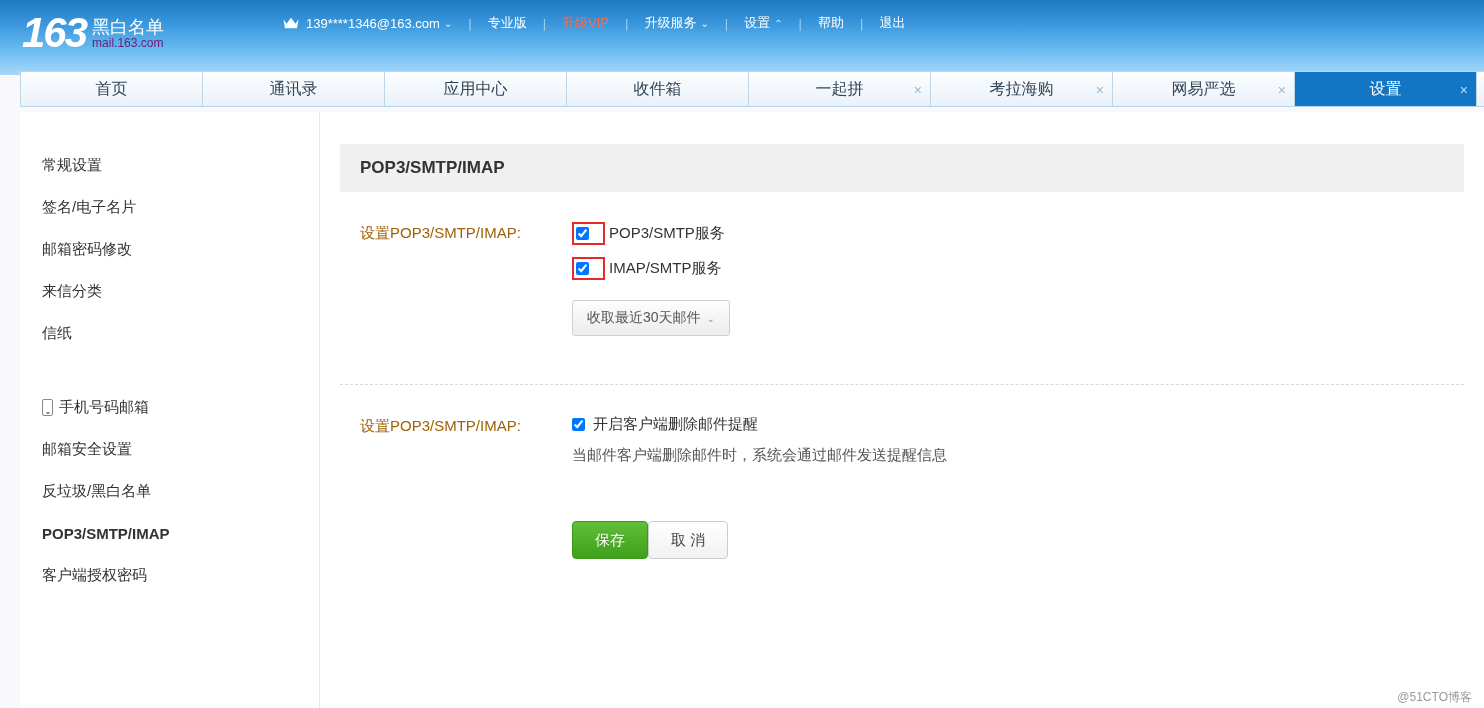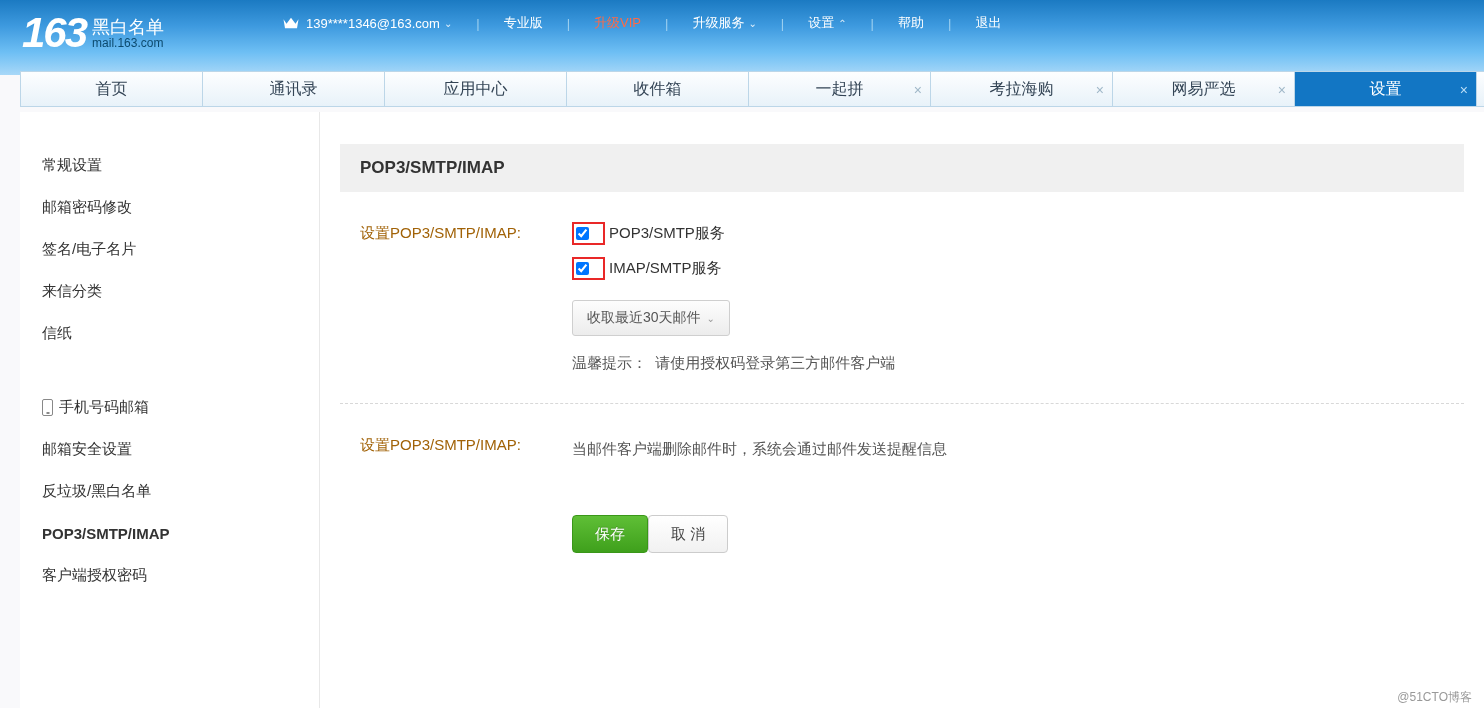--- a/index.html
+++ b/index.html
@@ -20,24 +20,24 @@
   }
   .logo {
     display:flex; align-items:flex-end; gap:6px; flex:0 0 260px;
   }
   .logo-163 {
     color:#fff; font-size:42px; font-weight:bold; font-style:italic; line-height:1;
     letter-spacing:-2px;
   }
   .logo-text { margin-bottom:4px; }
   .logo-cn { color:#fff; font-size:18px; line-height:1; }
-  .logo-en { color:#0c4a6e; font-size:12px; line-height:1.2; }
+  .logo-en { color:#701a75; font-size:12px; line-height:1.2; }
 
   .toplinks {
-    display:flex; align-items:center; gap:12px;
+    display:flex; align-items:center; gap:4px;
     color:#fff; font-size:13px; margin-top:2px;
   }
   .toplinks .sep { margin:0 12px; color:#9dd0f0; }
   .toplinks a {
     color:#fff; text-decoration:none; display:flex; align-items:center; cursor:pointer;
   }
   .toplinks a.vip { color:#ff6a45; }
   .crown {
     width:18px; height:14px; margin-right:6px;
   }
@@ -215,22 +215,22 @@
       <span class="close">×</span>
     </div>
   <div class="tab" style="justify-content:center;color:#9bb;">⌄</div>
 </div>
 
 <div class="workspace">
 
   <div class="sidebar">
     <div class="group">
       <a>常规设置</a>
+      <a>签名/电子名片</a>
       <a>邮箱密码修改</a>
-      <a>签名/电子名片</a>
       <a>来信分类</a>
       <a>信纸</a>
     </div>
     <div class="group">
       <a>
         <span class="phone-icon-glyph"></span>
         <span>手机号码邮箱</span>
       </a>
       <a>邮箱安全设置</a>
       <a>反垃圾/黑白名单</a>
@@ -256,30 +256,30 @@
             <input type="checkbox" checked="" style="">
           </span>
           <span>IMAP/SMTP服务</span>
         </div>
 
         <div class="select-btn">
           <span>收取最近30天邮件</span>
           <span class="caret-d">⌄</span>
         </div>
 
-        <div class="tip">
-          <span class="tip-label">温馨提示：</span>
-          <span>请使用授权码登录第三方邮件客户端</span>
-        </div>
       </div>
     </div>
 
     <div class="section" style="border-bottom:none;">
       <div class="section-label">设置POP3/SMTP/IMAP:</div>
       <div class="section-body">
+        <div class="chkline">
+          <input type="checkbox" checked="" style="">
+          <span>开启客户端删除邮件提醒</span>
+        </div>
         <div class="tip" style="margin-top:6px;">当邮件客户端删除邮件时，系统会通过邮件发送提醒信息</div>
       </div>
     </div>
 
     <div class="btnrow">
       <div class="btn primary">保存</div>
       <div class="btn">取 消</div>
     </div>
   </div>
 </div>

